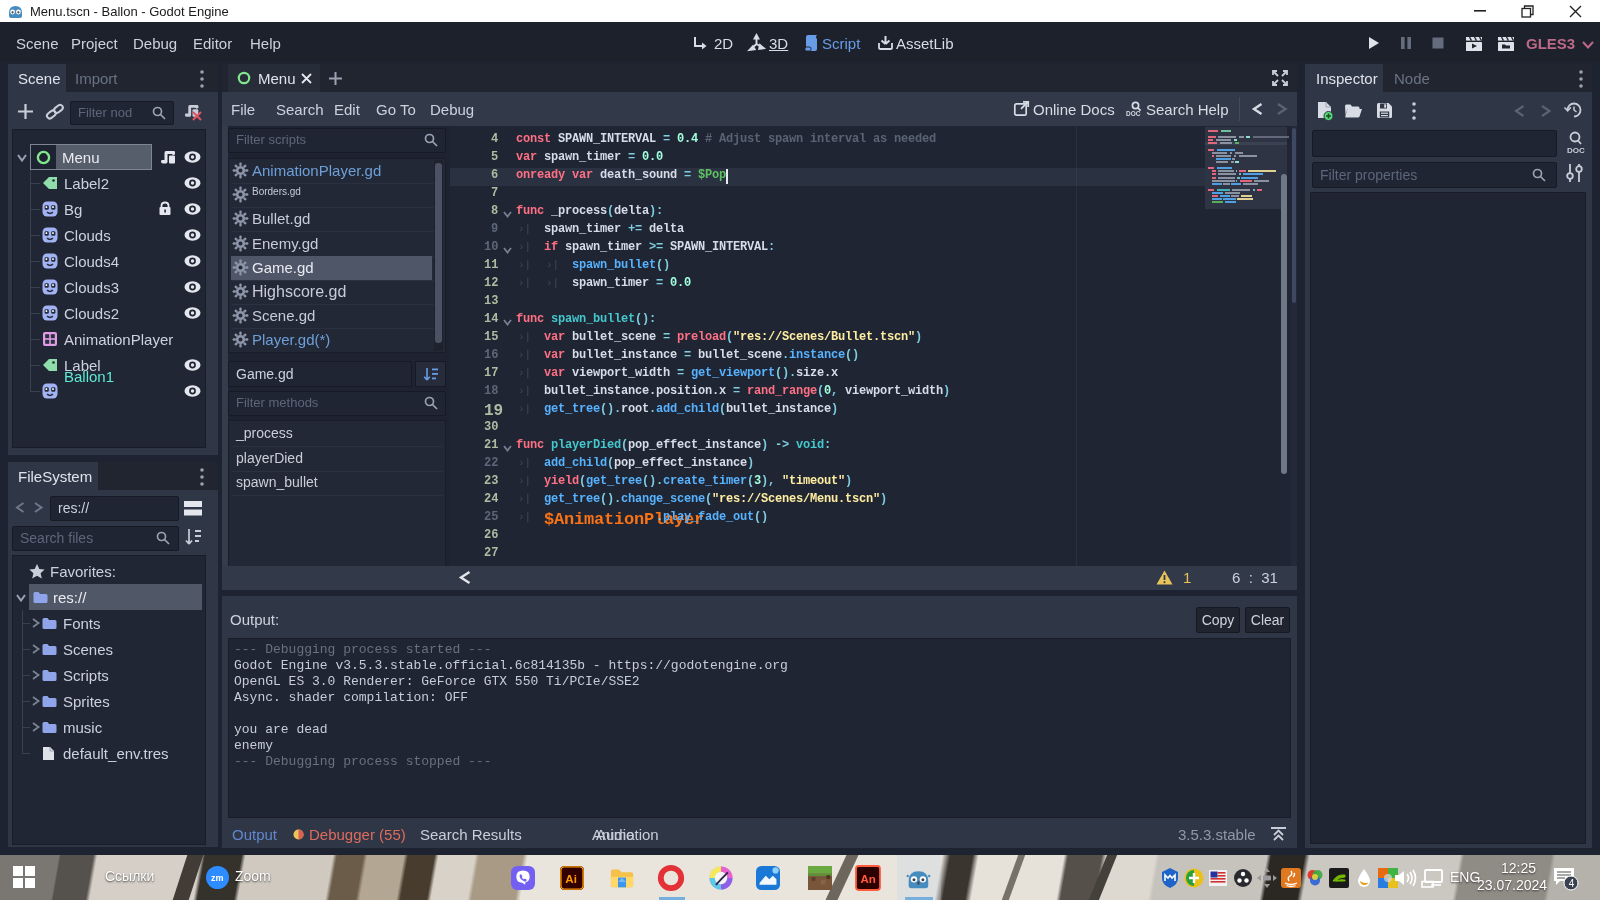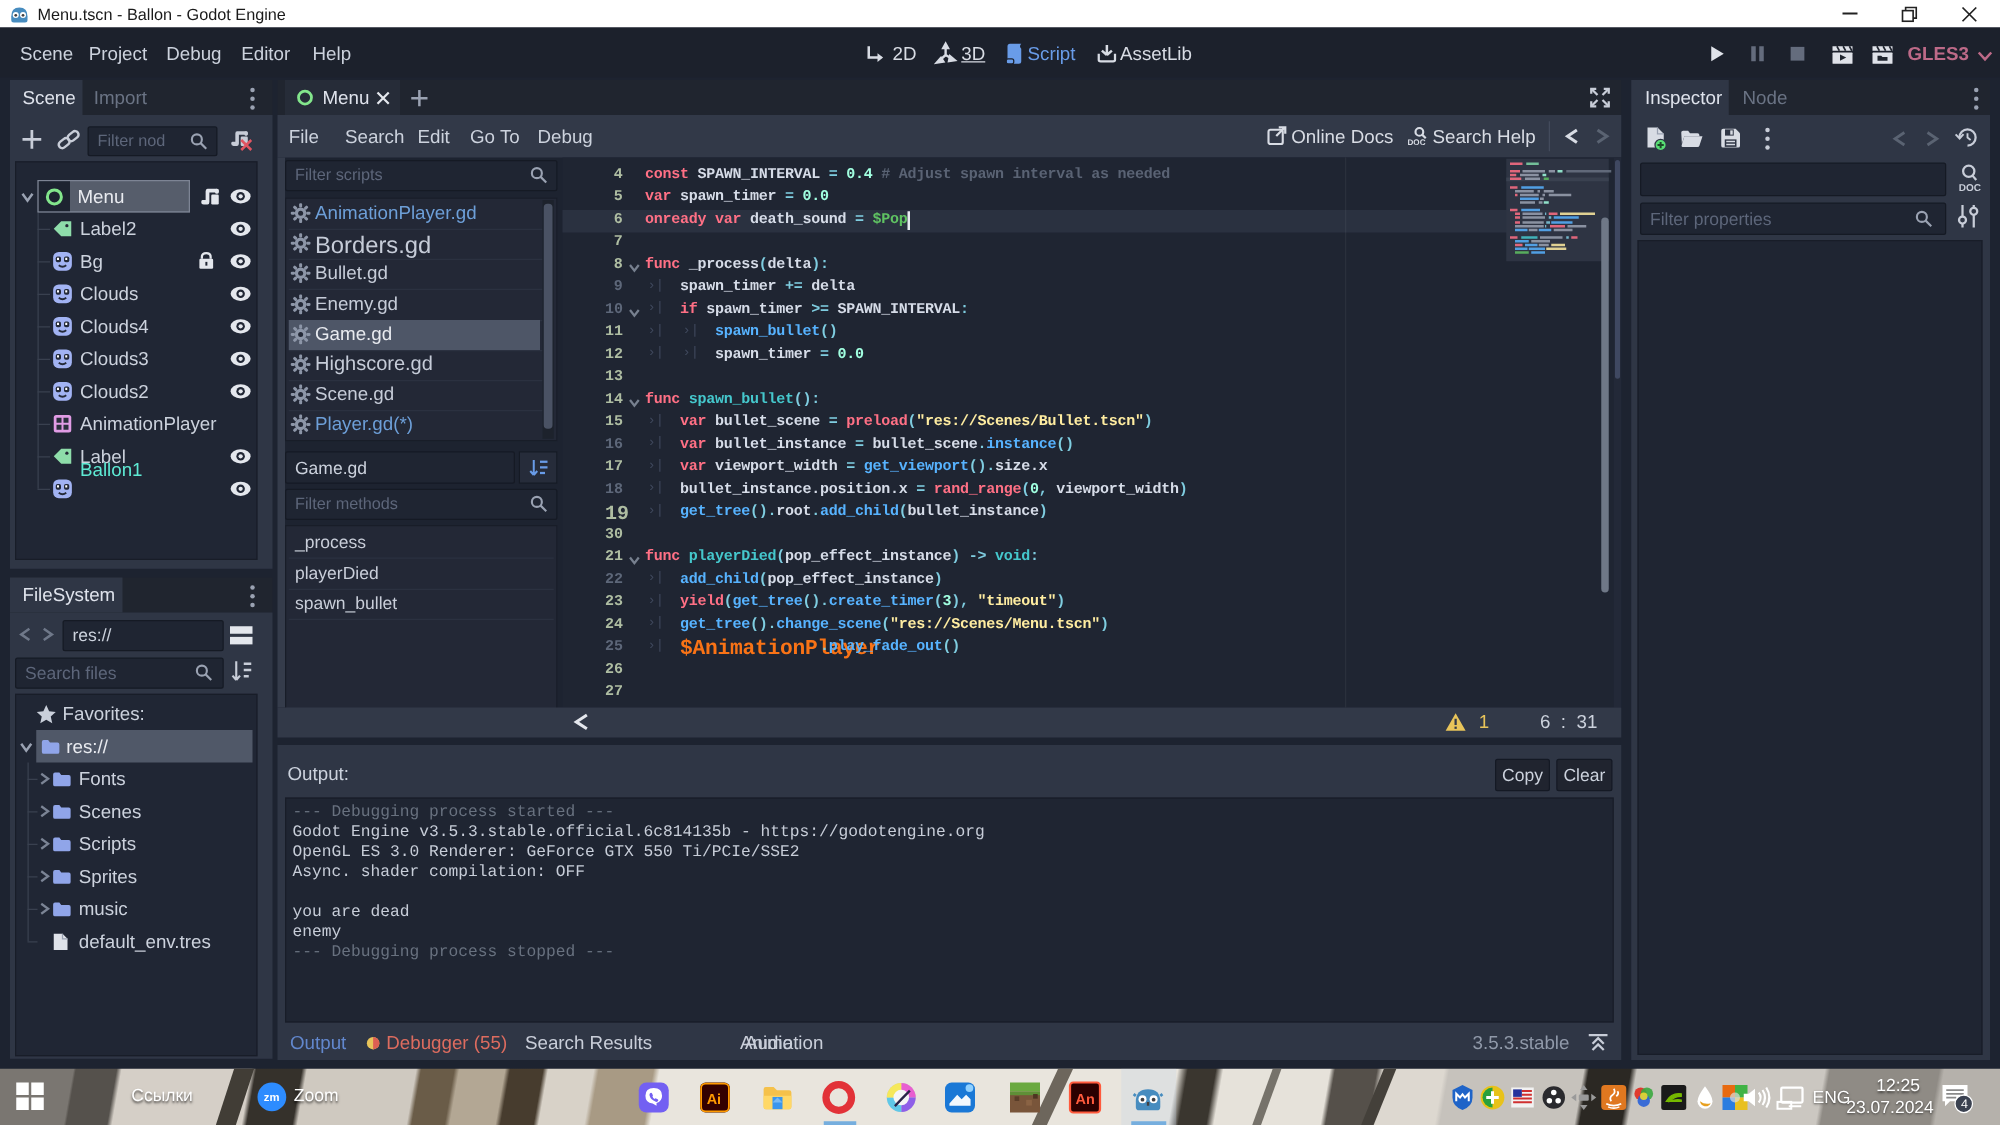--- a/index.html
+++ b/index.html
@@ -432,21 +432,21 @@
     <circle cx="7.5" cy="7.5" r="2" fill="#232836"></circle>
     <rect x="6.3" y="-0.4" width="2.4" height="3.4" rx="0.9" fill="#8d96a8" transform="rotate(0 7.5 7.5)"></rect>
     <rect x="6.3" y="-0.4" width="2.4" height="3.4" rx="0.9" fill="#8d96a8" transform="rotate(45 7.5 7.5)"></rect>
     <rect x="6.3" y="-0.4" width="2.4" height="3.4" rx="0.9" fill="#8d96a8" transform="rotate(90 7.5 7.5)"></rect>
     <rect x="6.3" y="-0.4" width="2.4" height="3.4" rx="0.9" fill="#8d96a8" transform="rotate(135 7.5 7.5)"></rect>
     <rect x="6.3" y="-0.4" width="2.4" height="3.4" rx="0.9" fill="#8d96a8" transform="rotate(180 7.5 7.5)"></rect>
     <rect x="6.3" y="-0.4" width="2.4" height="3.4" rx="0.9" fill="#8d96a8" transform="rotate(225 7.5 7.5)"></rect>
     <rect x="6.3" y="-0.4" width="2.4" height="3.4" rx="0.9" fill="#8d96a8" transform="rotate(270 7.5 7.5)"></rect>
     <rect x="6.3" y="-0.4" width="2.4" height="3.4" rx="0.9" fill="#8d96a8" transform="rotate(315 7.5 7.5)"></rect>
   </svg>
-<div class="txt" style="left:252px;top:186px;color:#c6ccd8;font-size:19px;font-weight:normal;">Borders.gd</div>
+<div class="txt" style="left:252px;top:186px;color:#c6ccd8;font-size:10px;font-weight:normal;">Borders.gd</div>
 <div class="abs" style="left:231px;top:207px;width:203px;height:1px;background:#2b3140;"></div>
 <svg class="abs" style="left:233px;top:211px" width="15" height="15" viewBox="0 0 15 15">
     <circle cx="7.5" cy="7.5" r="4.6" fill="#8d96a8"></circle>
     <circle cx="7.5" cy="7.5" r="2" fill="#232836"></circle>
     <rect x="6.3" y="-0.4" width="2.4" height="3.4" rx="0.9" fill="#8d96a8" transform="rotate(0 7.5 7.5)"></rect>
     <rect x="6.3" y="-0.4" width="2.4" height="3.4" rx="0.9" fill="#8d96a8" transform="rotate(45 7.5 7.5)"></rect>
     <rect x="6.3" y="-0.4" width="2.4" height="3.4" rx="0.9" fill="#8d96a8" transform="rotate(90 7.5 7.5)"></rect>
     <rect x="6.3" y="-0.4" width="2.4" height="3.4" rx="0.9" fill="#8d96a8" transform="rotate(135 7.5 7.5)"></rect>
     <rect x="6.3" y="-0.4" width="2.4" height="3.4" rx="0.9" fill="#8d96a8" transform="rotate(180 7.5 7.5)"></rect>
     <rect x="6.3" y="-0.4" width="2.4" height="3.4" rx="0.9" fill="#8d96a8" transform="rotate(225 7.5 7.5)"></rect>

